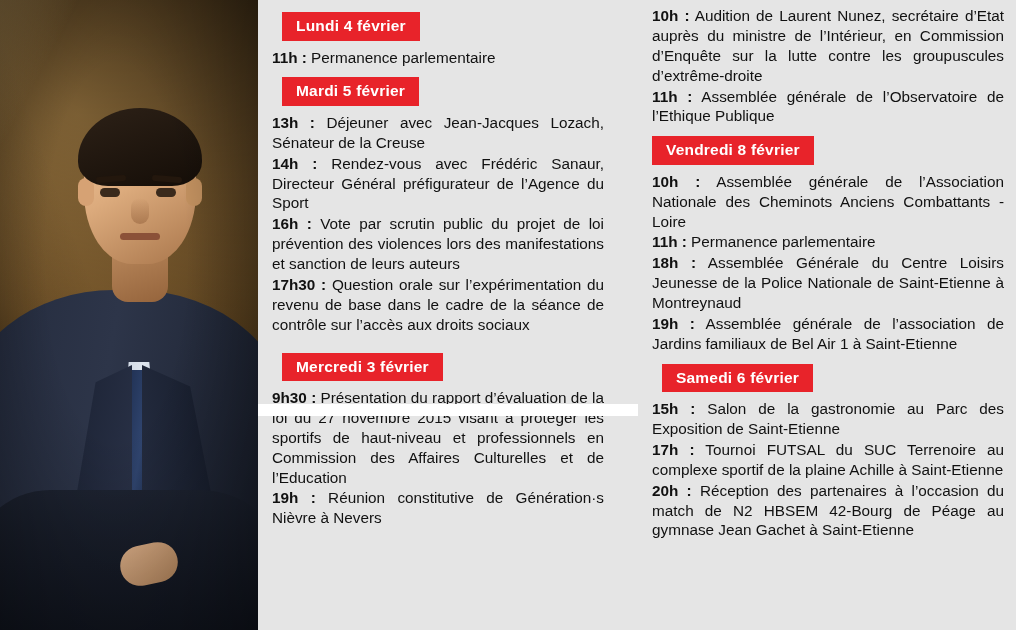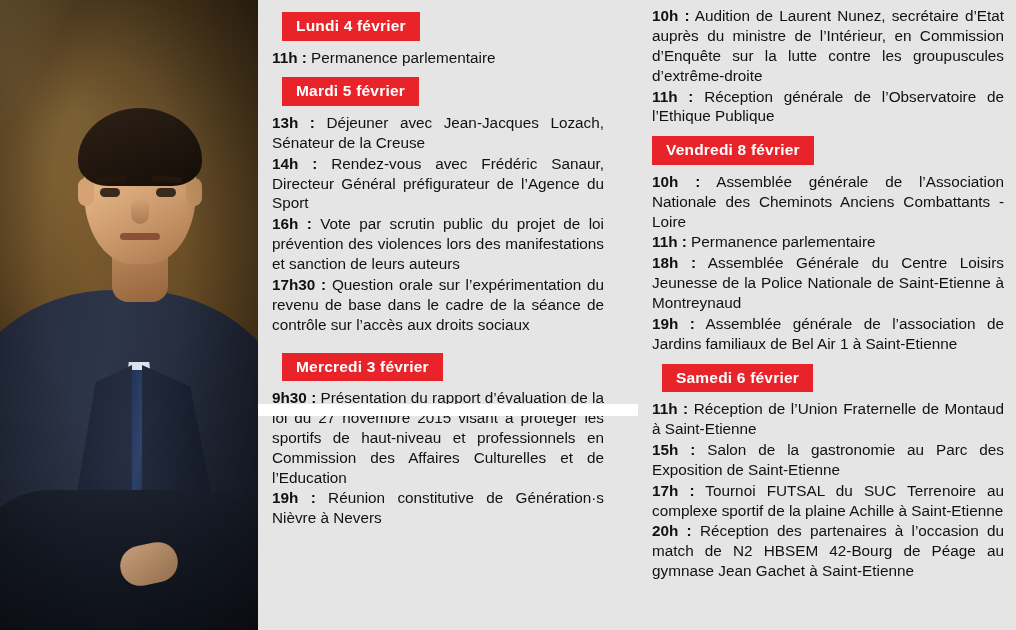--- a/index.html
+++ b/index.html
@@ -319,38 +319,37 @@
   </div>
 
   <div class="white-notch"></div>
 
   <div class="col col-right">
     <div class="right-inner">
 
       <div class="block" style="padding-left:0;padding-right:0;">
         <div class="entries">
           <p class="entry"><span class="hour">10h :</span><span> Audition de Laurent Nunez, secrétaire d’Etat auprès du ministre de l’Intérieur, en Commission d’Enquête sur la lutte contre les groupuscules d’extrême-droite</span></p>
-          <p class="entry"><span class="hour">11h :</span><span> Réception générale de l’Observatoire de l’Ethique Publique</span></p>
+          <p class="entry"><span class="hour">11h :</span><span> Assemblée générale de l’Observatoire de l’Ethique Publique</span></p>
         </div>
       </div>
 
       <div class="block" style="padding-left:0;padding-right:0;">
         <div class="day-tag">Vendredi 8 février</div>
         <div class="entries">
           <p class="entry"><span class="hour">10h :</span><span> Assemblée générale de l’Association Nationale des Cheminots Anciens Combattants - Loire</span></p>
           <p class="entry"><span class="hour">11h :</span><span> Permanence parlementaire</span></p>
           <p class="entry"><span class="hour">18h :</span><span> Assemblée Générale du Centre Loisirs Jeunesse de la Police Nationale de Saint-Etienne à Montreynaud</span></p>
           <p class="entry"><span class="hour">19h :</span><span> Assemblée générale de l’association de Jardins familiaux de Bel Air 1  à Saint-Etienne</span></p>
         </div>
       </div>
 
       <div class="block" style="padding-left:0;padding-right:0;margin-top:8px;">
         <div class="day-tag tag-indent">Samedi 6 février</div>
         <div class="entries">
-          <p class="entry"><span class="hour">11h :</span><span> Réception de l’Union Fraternelle de Montaud à Saint-Etienne</span></p>
           <p class="entry"><span class="hour">15h :</span><span> Salon de la gastronomie au Parc des Exposition de Saint-Etienne</span></p>
           <p class="entry"><span class="hour">17h :</span><span> Tournoi FUTSAL du SUC Terrenoire au complexe sportif de la plaine Achille à Saint-Etienne</span></p>
           <p class="entry"><span class="hour">20h :</span><span> Réception des partenaires à l’occasion du match de N2 HBSEM 42-Bourg de Péage au gymnase Jean Gachet à Saint-Etienne</span></p>
         </div>
       </div>
 
     </div>
   </div>
 
 </div>

